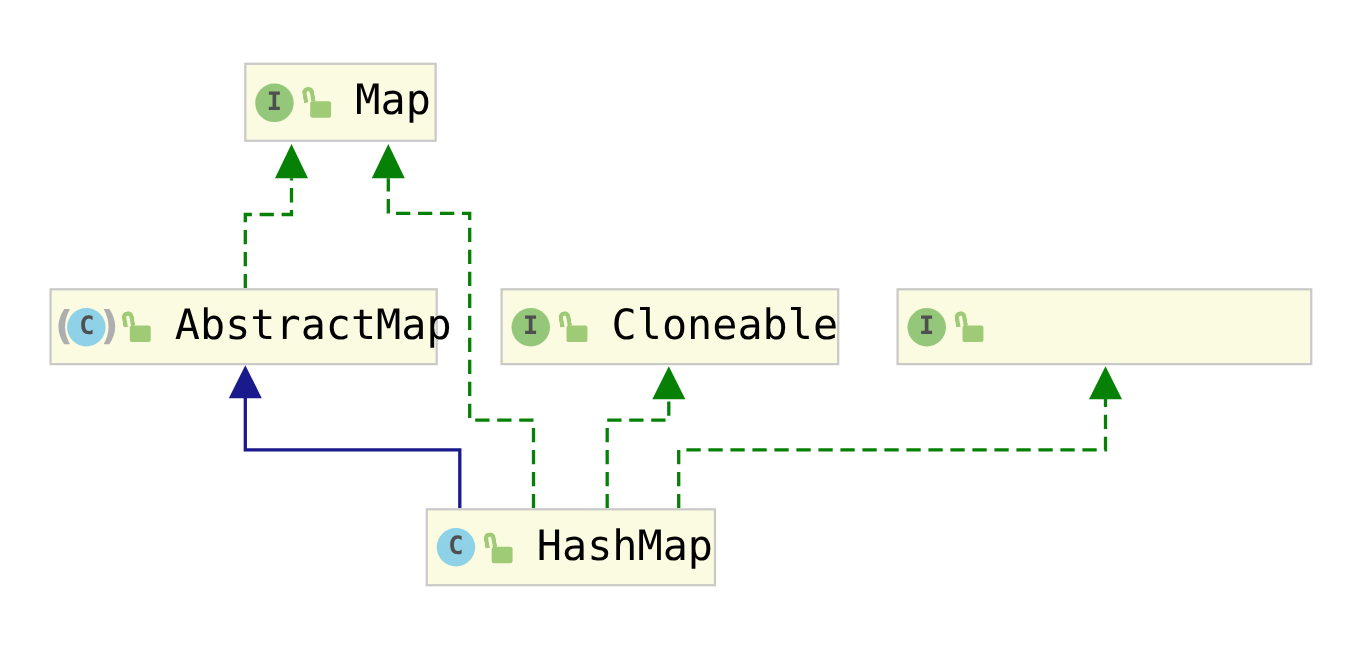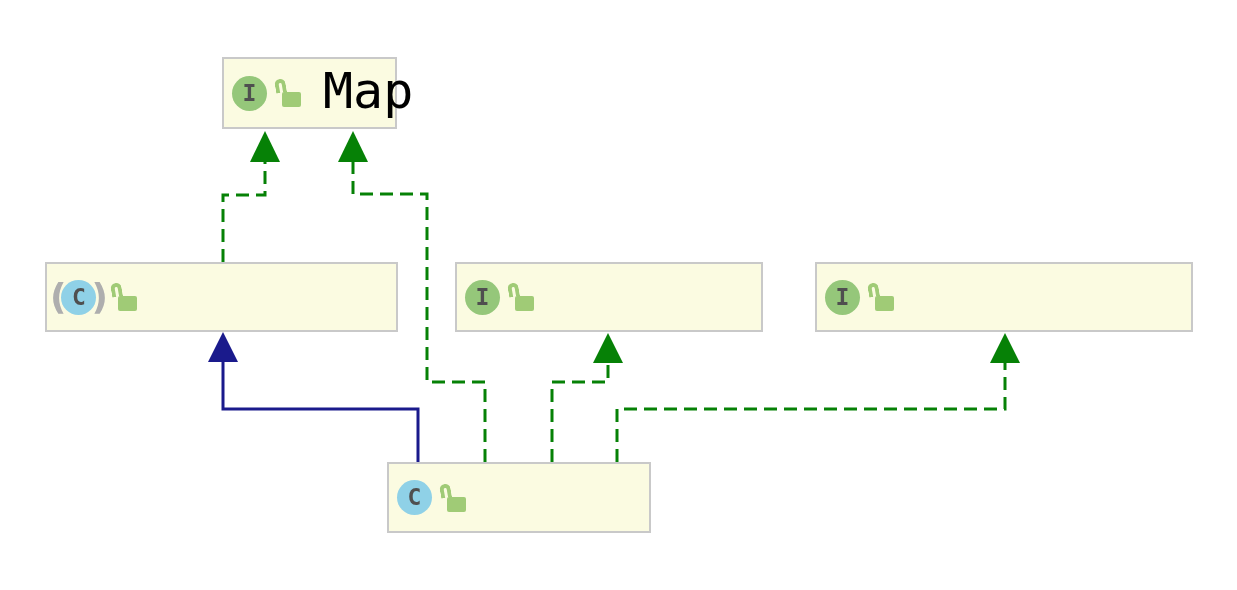--- a/index.html
+++ b/index.html
@@ -59,21 +59,21 @@
     position:absolute;left:0;top:0;width:11px;height:14px;
     border:4px solid var(--lock);border-bottom:none;border-radius:8px 8px 0 0;
     transform:rotate(-10deg);box-sizing:border-box;
   }
   .lock .body{
     position:absolute;right:0;bottom:0;width:19px;height:15px;
     background:var(--lock);border-radius:2px;
   }
 
   .label{
-    font-size:50px;color:var(--labelcolor);margin-left:22px;line-height:1;
+    font-size:38px;color:var(--labelcolor);margin-left:22px;line-height:1;
     padding-bottom:4px;
     text-align:right;
   }
 </style>
 </head>
 <body>
 
 <div class="canvas">
 
   <svg class="edges" viewBox="0 0 1237 590" xmlns="http://www.w3.org/2000/svg">
@@ -120,45 +120,48 @@
       <span class="paren">(</span>
       <span class="type-icon cls">
         <span class="ltr">C</span>
       </span>
       <span class="paren">)</span>
     </span>
     <span class="lock">
       <span class="shackle"></span>
         <span class="body"></span>
     </span>
+    <span class="label">AbstractMap</span>
   </div>
 
   <div class="node n-cloneable">
     <span class="type-icon iface">
       <span class="ltr">I</span>
     </span>
     <span class="lock">
       <span class="shackle"></span>
         <span class="body"></span>
     </span>
+    <span class="label">Cloneable</span>
   </div>
 
   <div class="node n-serializable">
     <span class="type-icon iface">
       <span class="ltr">I</span>
     </span>
     <span class="lock">
       <span class="shackle"></span>
         <span class="body"></span>
     </span>
   </div>
 
   <div class="node n-hashmap">
     <span class="type-icon cls">
       <span class="ltr">C</span>
     </span>
     <span class="lock">
       <span class="shackle"></span>
         <span class="body"></span>
     </span>
+    <span class="label">HashMap</span>
   </div>
 
 </div>
 
 </body></html>

